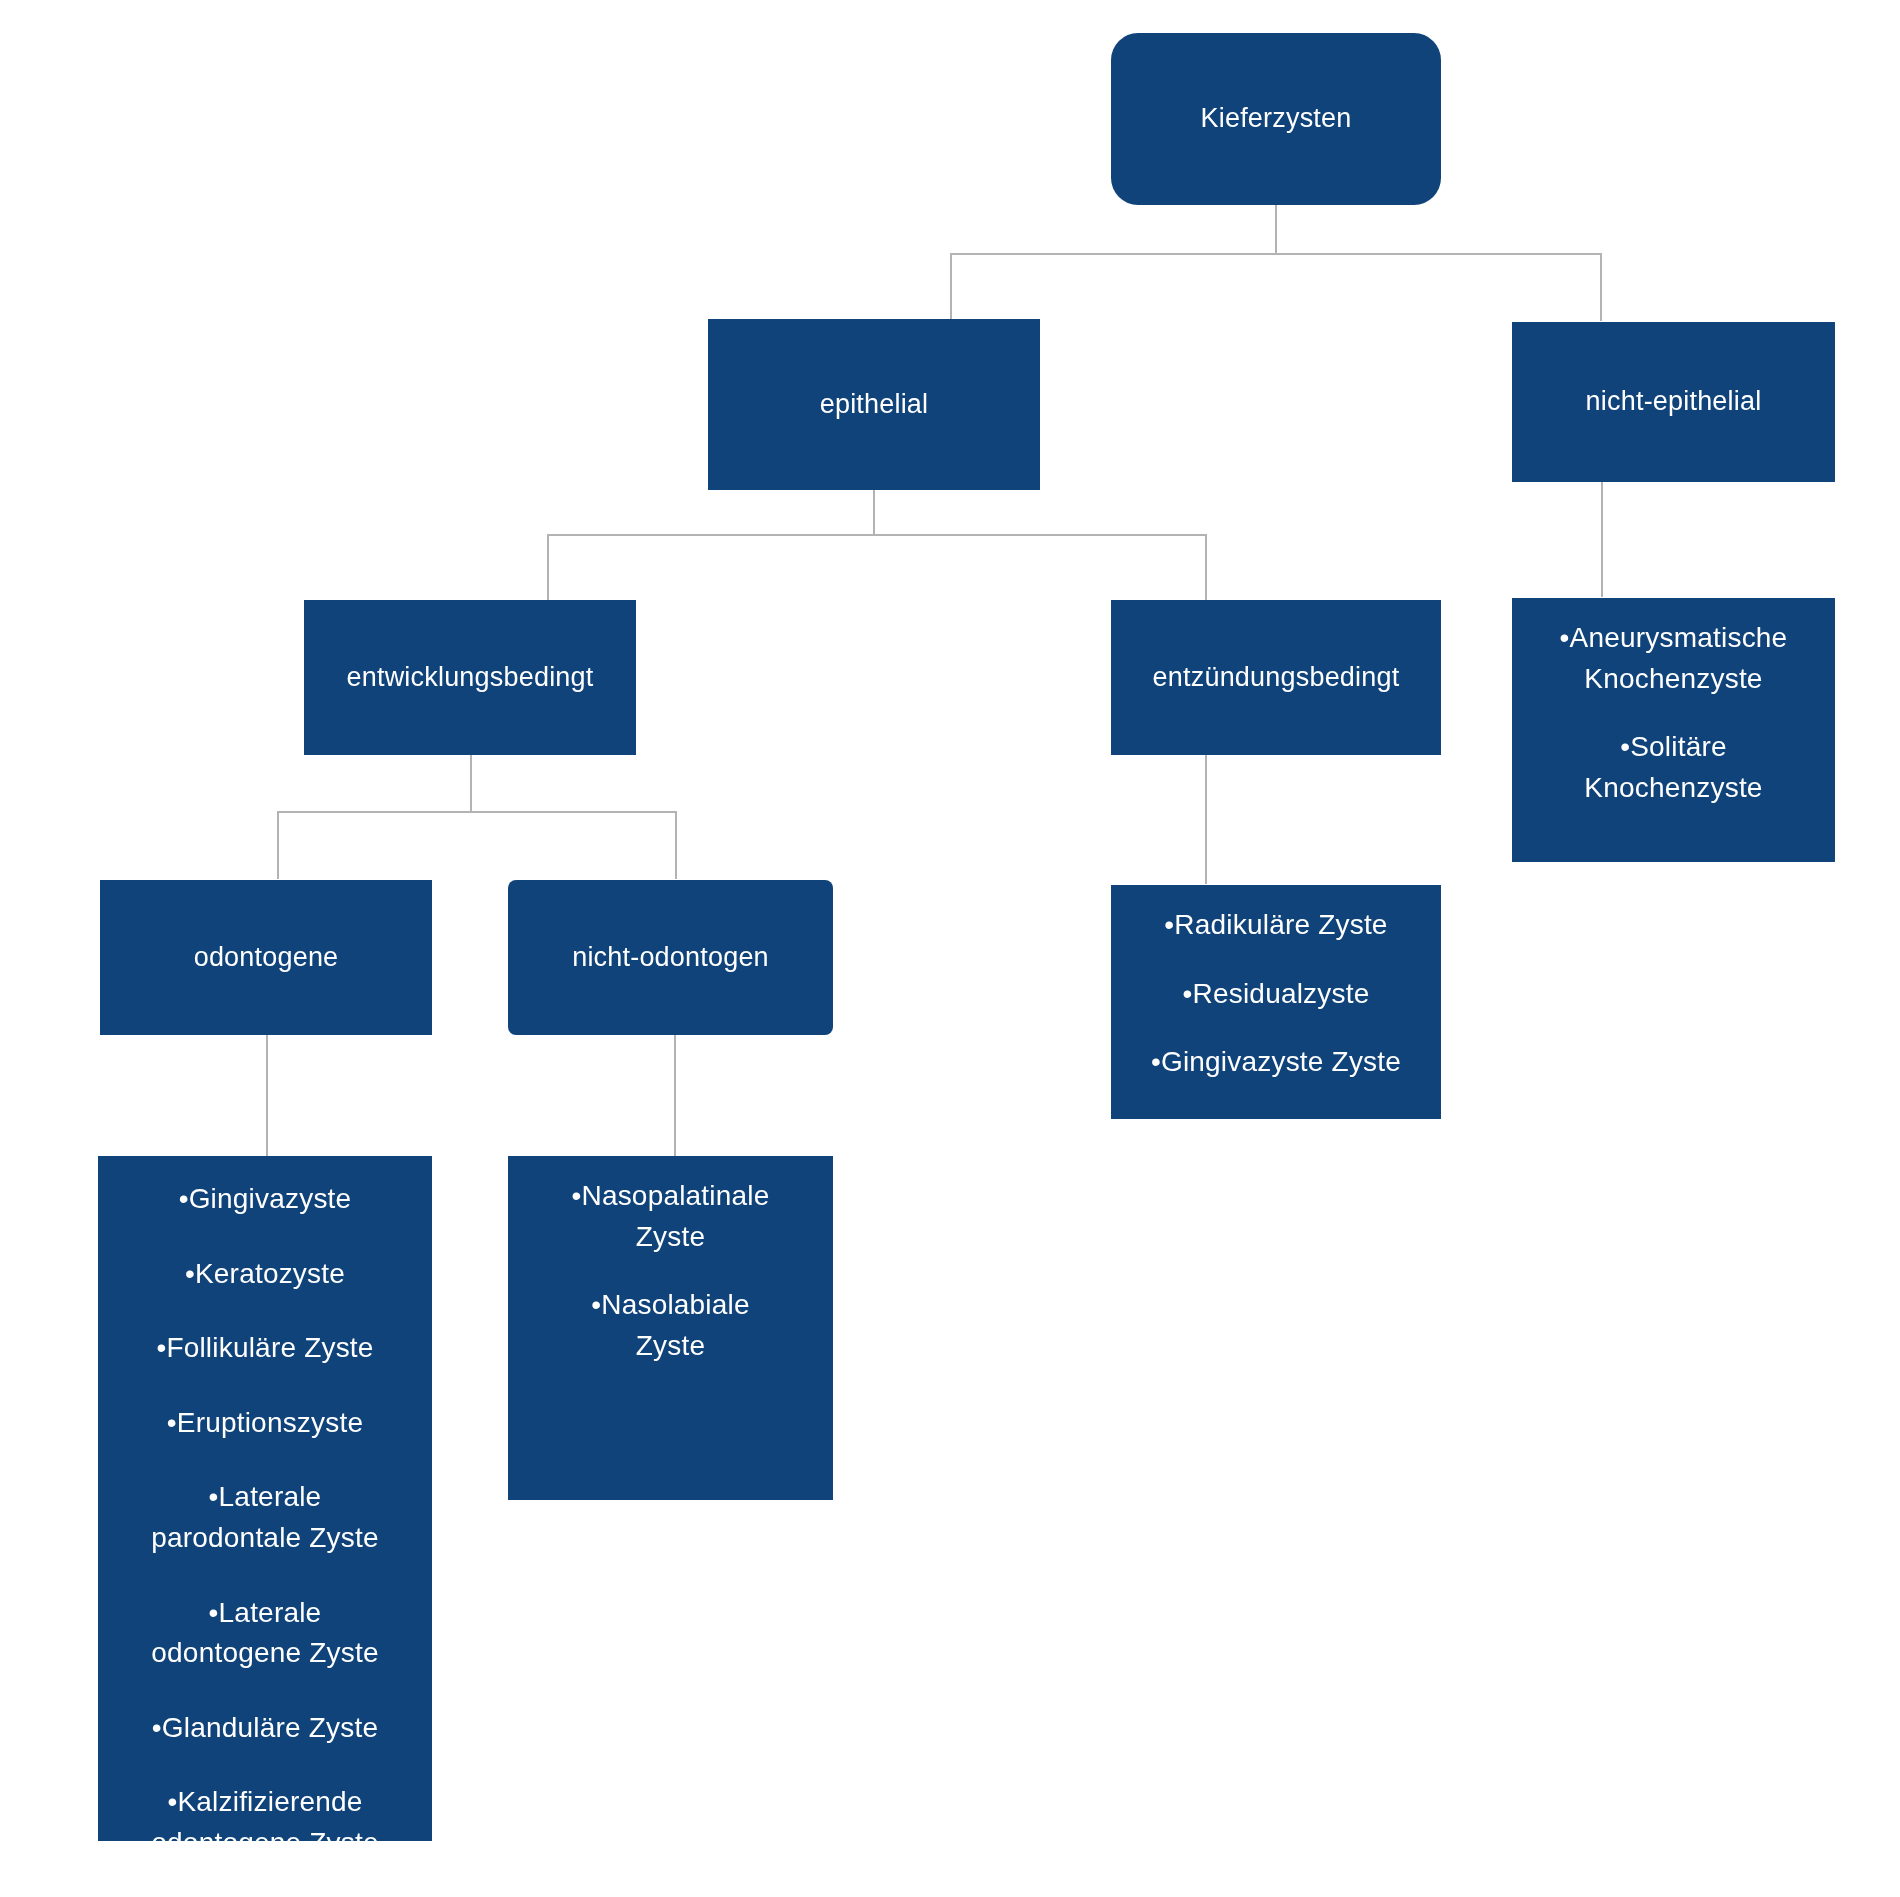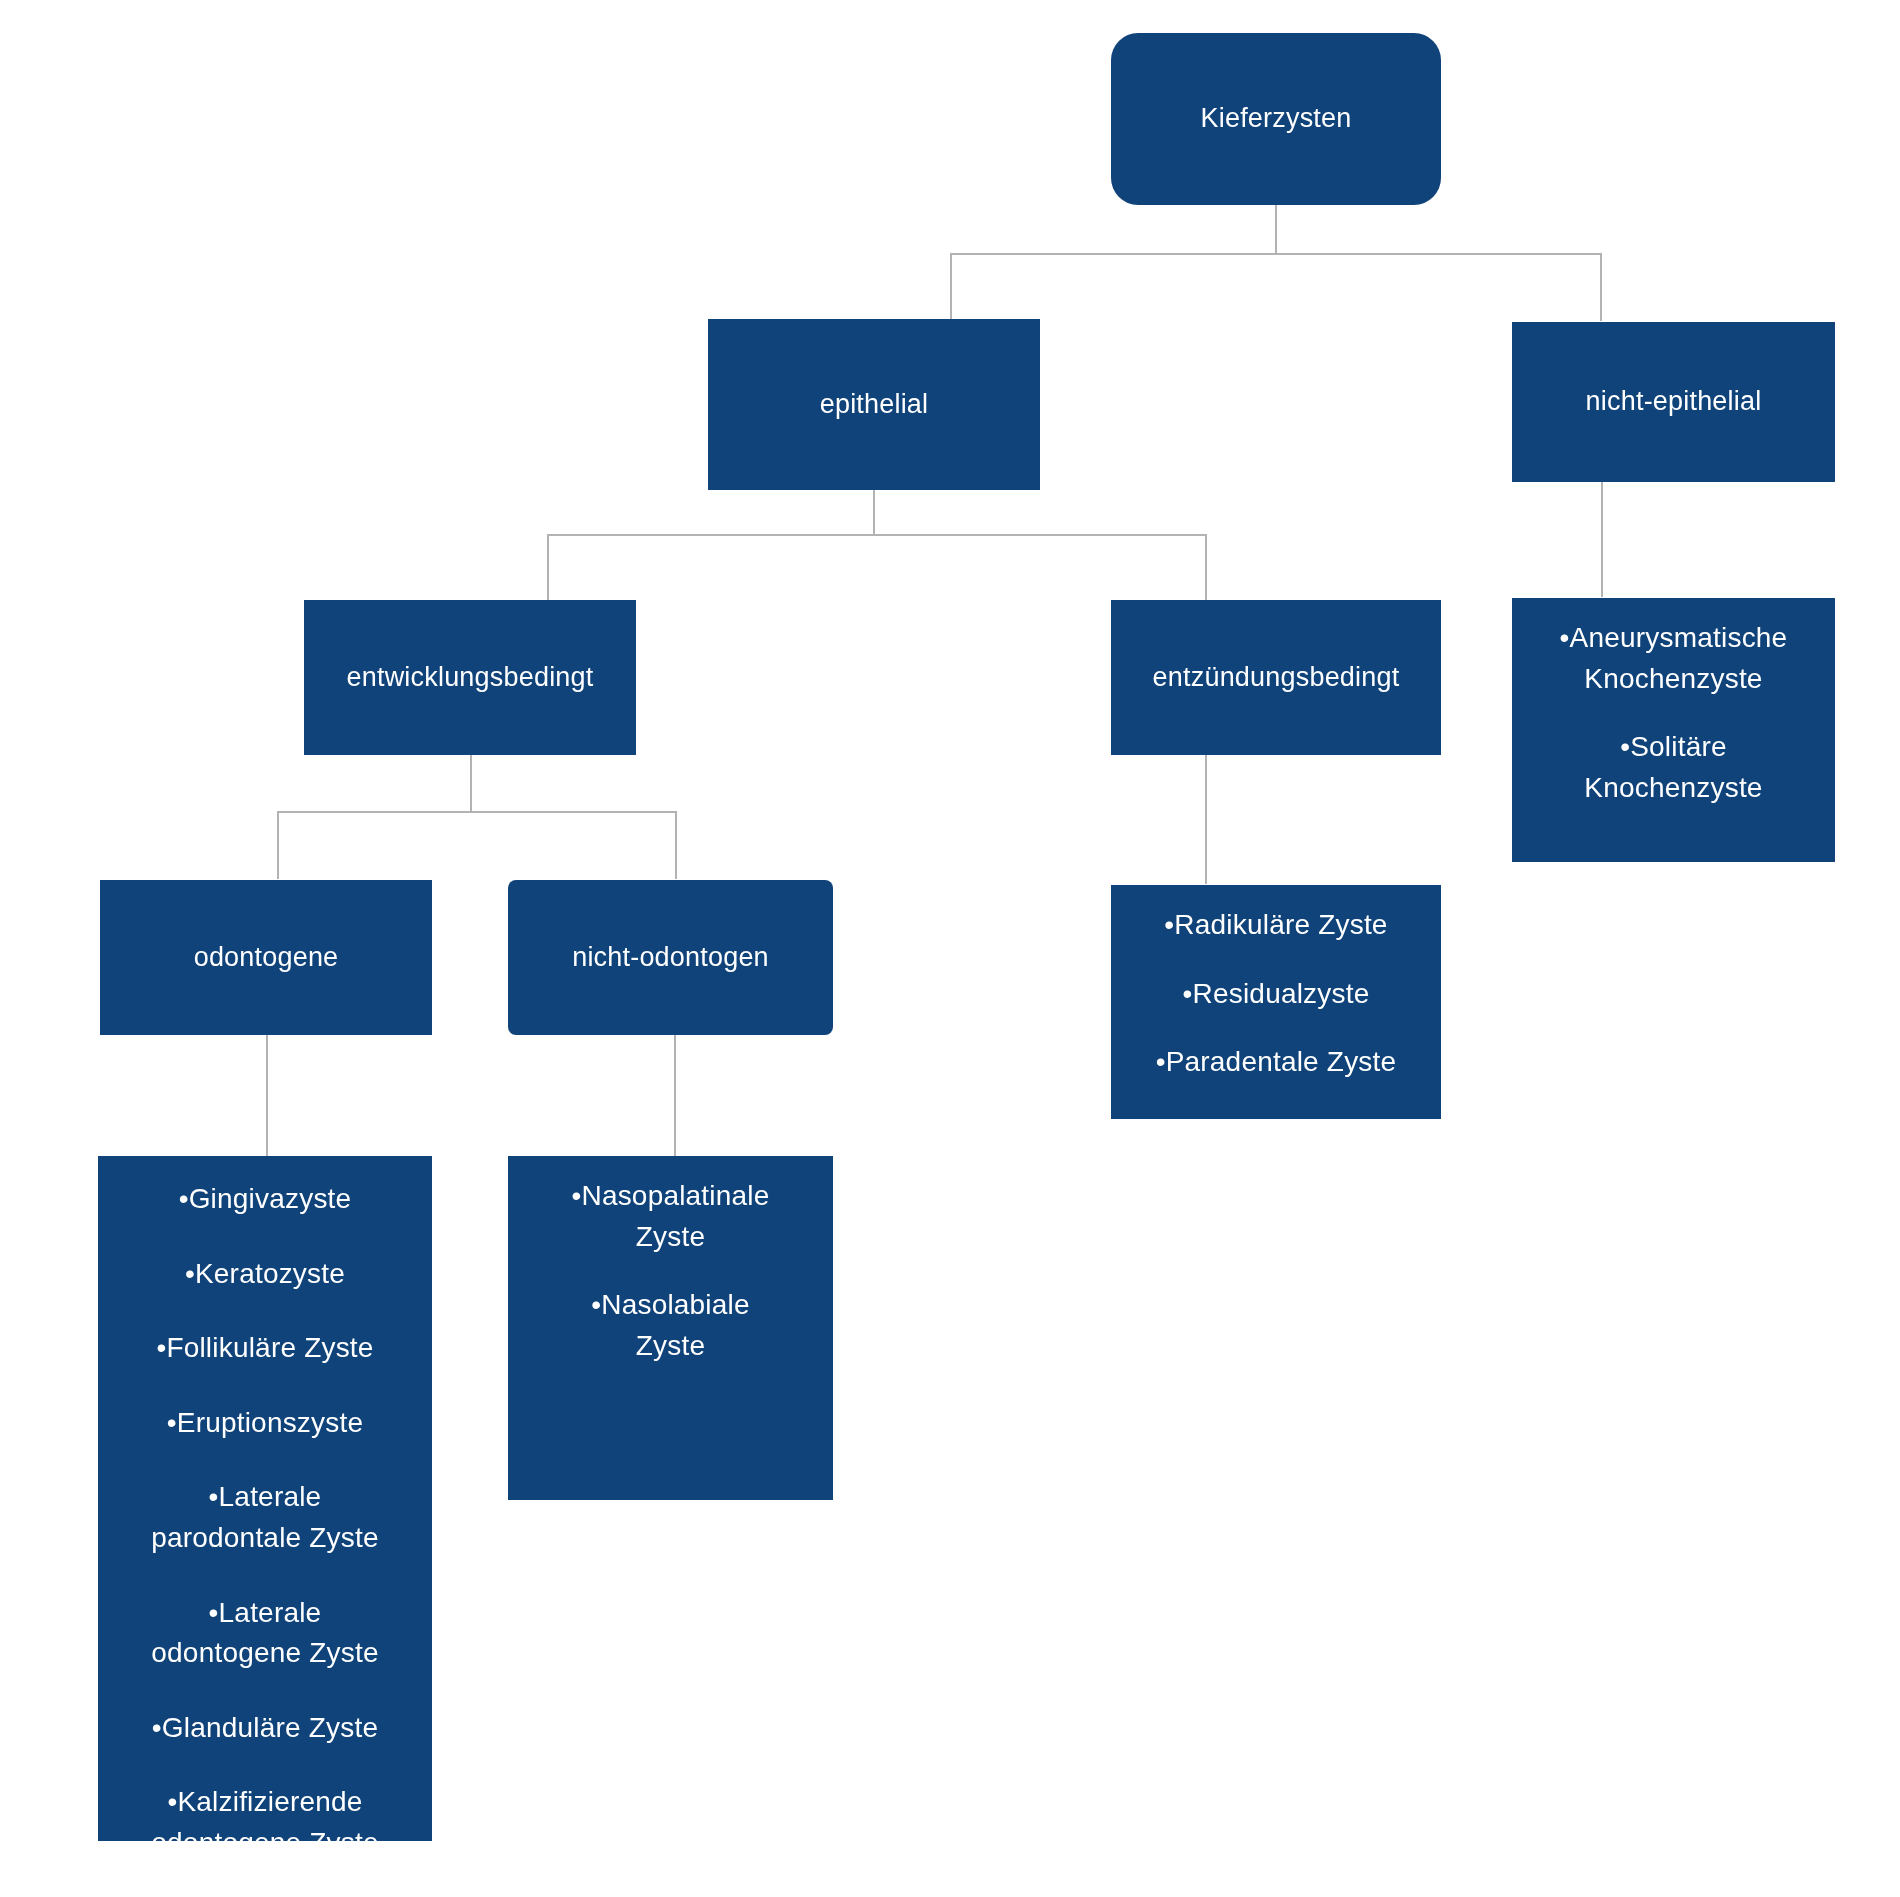--- a/index.html
+++ b/index.html
@@ -120,21 +120,21 @@
     <span class="label">odontogene</span>
   </div>
 
   <div class="node single" style="left:508px; top:880px; width:325px; height:155px;border-radius:8px;">
     <span class="label">nicht-odontogen</span>
   </div>
 
   <div class="node list compact" style="left:1111px; top:885px; width:330px; height:234px;">
     <span class="label">•Radikuläre Zyste</span>
     <span class="label">•Residualzyste</span>
-    <span class="label">•Paradentale Zyste</span>
+    <span class="label">•Gingivazyste Zyste</span>
   </div>
 
   <div class="node list dense" style="left:98px; top:1156px; width:334px; height:685px;">
     <span class="label">•Gingivazyste</span>
     <span class="label">•Keratozyste</span>
     <span class="label">•Follikuläre Zyste</span>
     <span class="label">•Eruptionszyste</span>
     <span class="label">•Laterale
 parodontale Zyste</span>
     <span class="label">•Laterale

